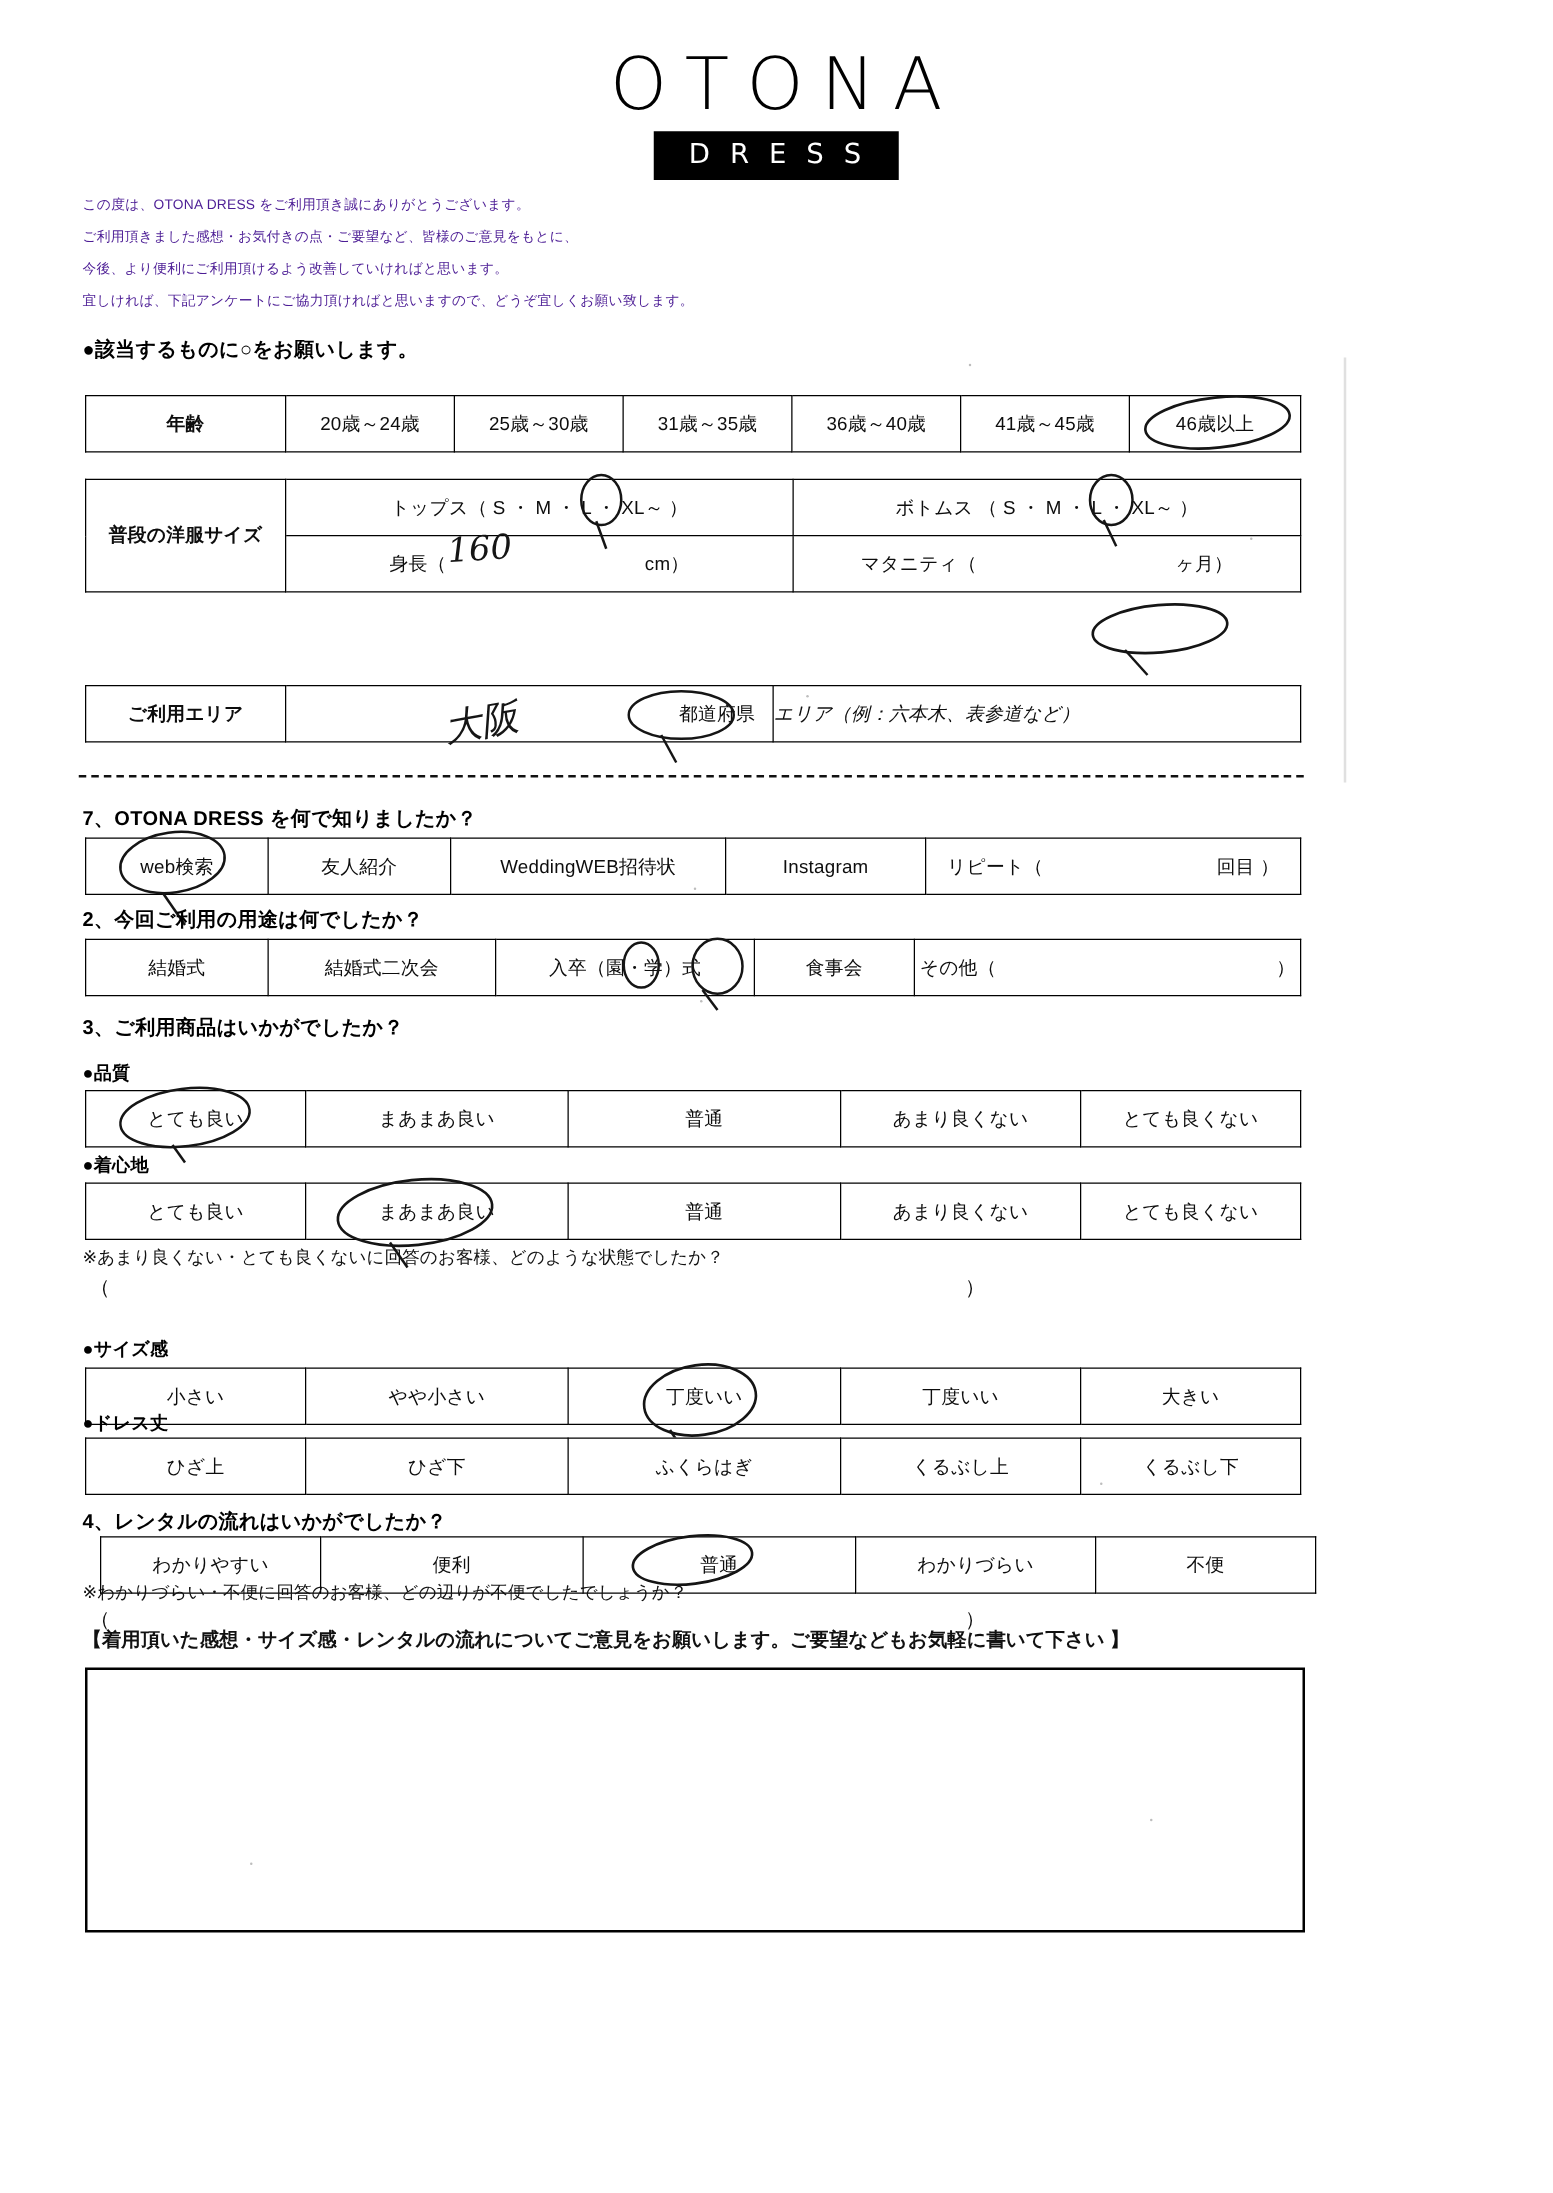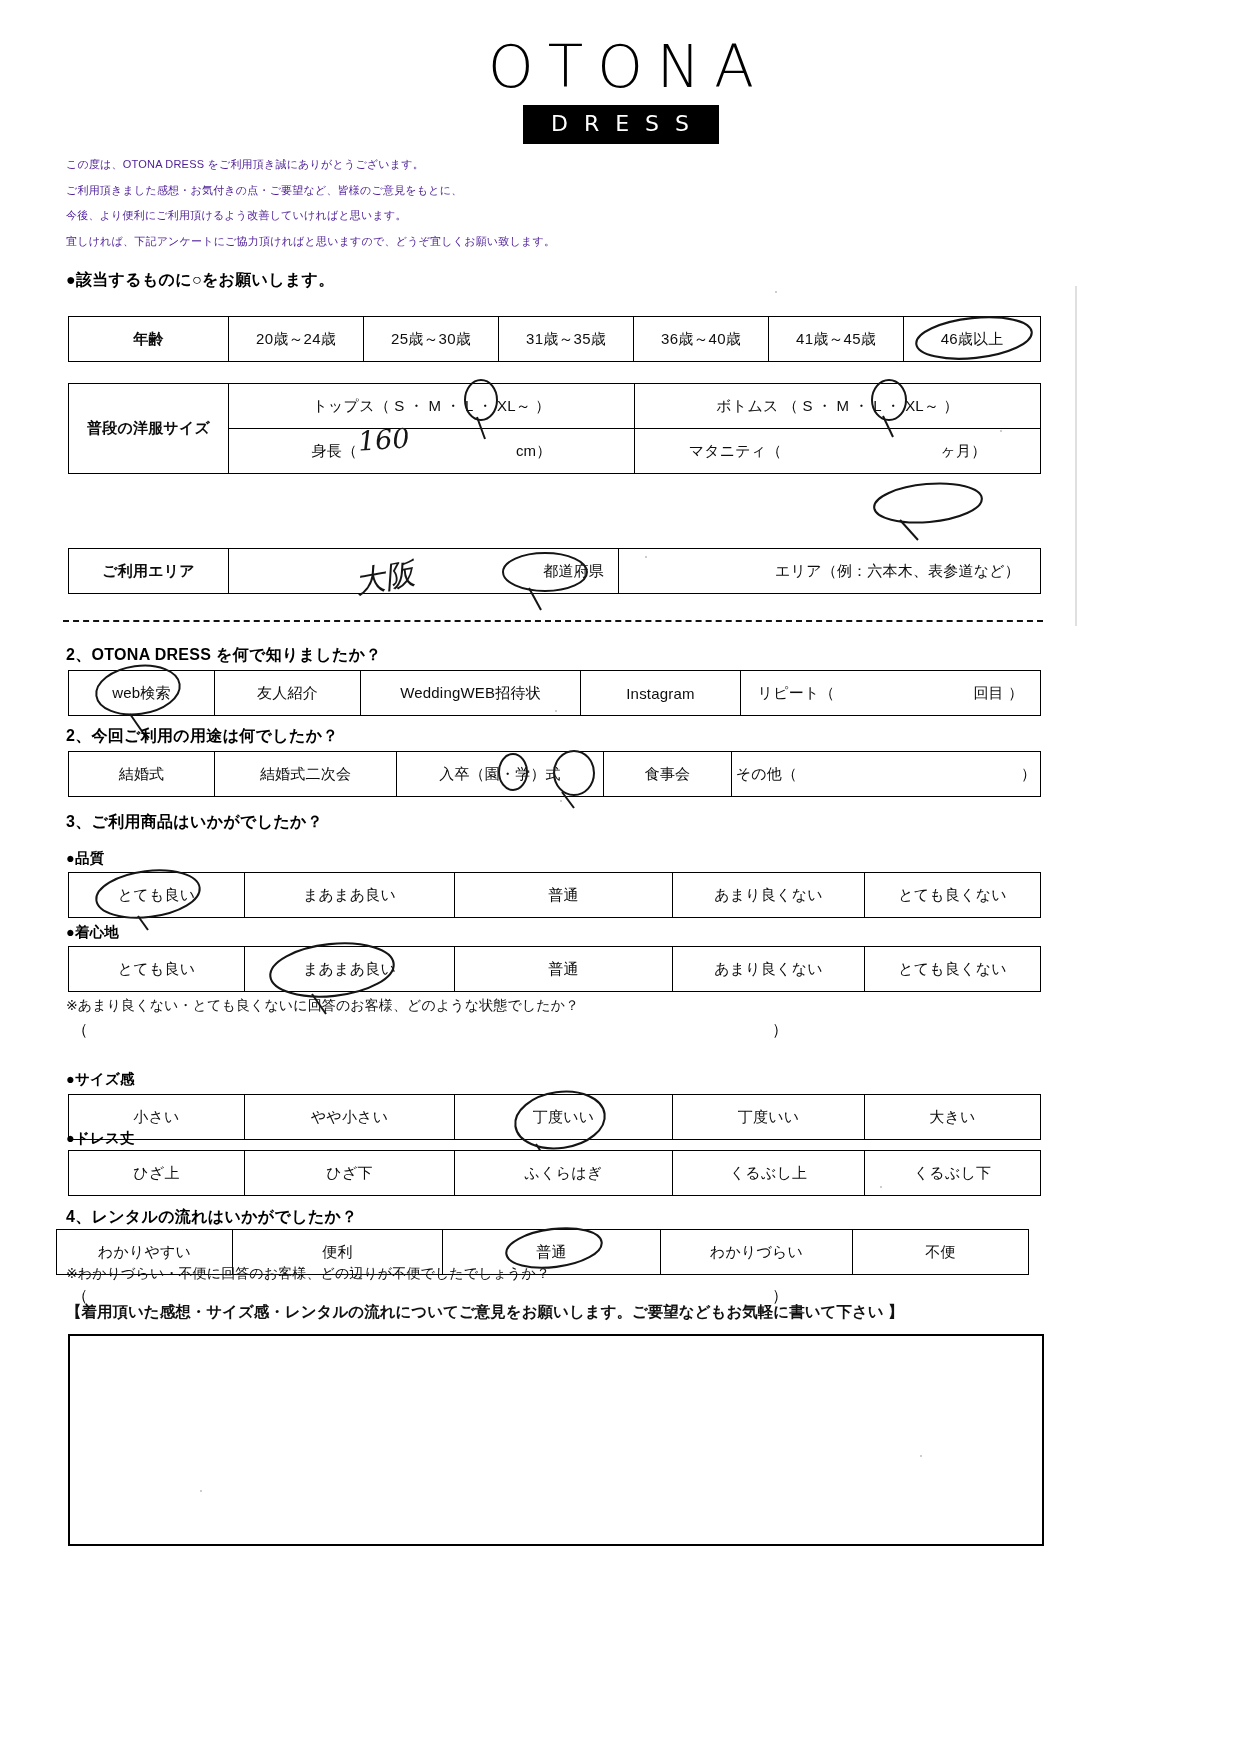--- a/index.html
+++ b/index.html
@@ -265,34 +265,34 @@
   <table class="form" style="left:68px; top:548px; width:972px;">
     <colgroup>
         <col style="width:160px">
         <col style="width:390px">
         <col style="width:422px">
       </colgroup>
     <tbody>
         <tr>
       <td class="lbl tall">ご利用エリア</td>
       <td class="tall" style="text-align:right; padding-right:14px;">都道府県</td>
-      <td class="tall" style="text-align:right; padding-right:20px;">エリア（例：六本木、表参道など）</td>
+      <td class="tall" style="text-align:left; padding-right:20px;font-style:italic;">エリア（例：六本木、表参道など）</td>
     </tr>
   </tbody>
     </table>
 
   <div class="hand" style="left:355px; top:558px; font-size:30px; transform:rotate(-10deg);">大阪</div>
   <svg class="ink" style="left:493px; top:548px;" width="120" height="70">
     <ellipse cx="52" cy="24" rx="42" ry="19" fill="none" stroke="#151515" stroke-width="2"></ellipse>
     <path d="M36 40 L48 62" stroke="#151515" stroke-width="2" fill="none"></path>
   </svg>
 
   <div class="dash-sep"></div>
 
-  <div class="sec-head" style="left:66px; top:645px;">2、OTONA DRESS を何で知りましたか？</div>
+  <div class="sec-head" style="left:66px; top:645px;">7、OTONA DRESS を何で知りましたか？</div>
   <table class="form" style="left:68px; top:670px; width:972px;padding-left:28px;">
     <colgroup>
         <col style="width:146px">
         <col style="width:146px">
         <col style="width:220px">
         <col style="width:160px">
         <col style="width:300px">
       </colgroup>
     <tbody>
         <tr>
@@ -435,21 +435,21 @@
       <td>ひざ上</td>
       <td>ひざ下</td>
       <td>ふくらはぎ</td>
       <td>くるぶし上</td>
       <td>くるぶし下</td>
     </tr>
   </tbody>
     </table>
 
   <div class="sec-head" style="left:66px; top:1207px;">4、レンタルの流れはいかがでしたか？</div>
-  <table class="form" style="left:56px; top:1229px; width:972px;">
+  <table class="form" style="left:80px; top:1229px; width:972px;">
     <colgroup>
         <col style="width:176px">
         <col style="width:210px">
         <col style="width:218px">
         <col style="width:192px">
         <col style="width:176px">
       </colgroup>
     <tbody>
         <tr>
       <td>わかりやすい</td>

